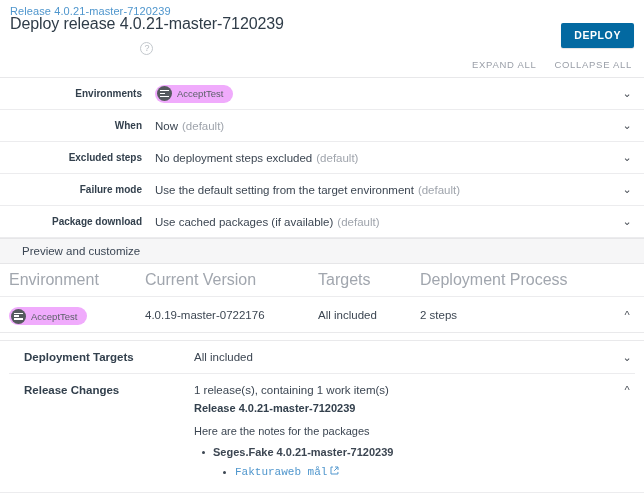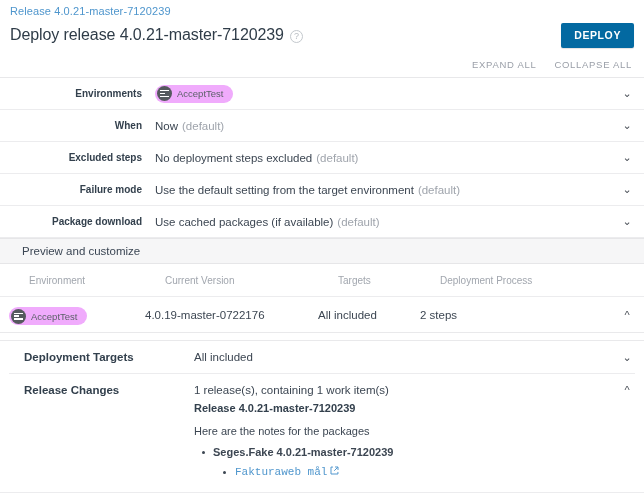--- a/index.html
+++ b/index.html
@@ -23,21 +23,21 @@
   }
   .breadcrumb-link { color:#4f96cd; text-decoration: none; }
 
   .title-row {
     display:flex;
     align-items:center;
     justify-content:space-between;
     padding: 2px 10px 0 10px;
     height: 34px;
   }
-  .title-left { display:flex; align-items:center; gap:6px; }
+  .title-left { display:flex; align-items:center; gap:6px;flex-direction:column; }
   .page-title {
     font-size: 16px;
     color: #2f3c48;
     font-weight: 400;
     letter-spacing: -.1px;
   }
   .help-icon {
     width:13px; height:13px;
     border-radius:50%;
     border:1px solid #c3c8cd;
@@ -151,23 +151,22 @@
     align-items:center;
     padding-left:22px;
     font-size:11.5px;
     color:#3b4654;
   }
   .tbl-head {
     display:flex;
     align-items:center;
     height:33px;
     border-bottom:1px solid #ececee;
-    font-size:10px;
+    font-size:16px;
     color:#a1a6ae;
-    padding-left:20px;
   }
   .tbl-row {
     display:flex;
     align-items:center;
     height:35px;
     font-size:11.5px;
     color:#3c4652;
   }
   .c-env  { flex:0 0 145px; padding-left:9px; }
   .c-ver  { flex:0 0 173px; }

